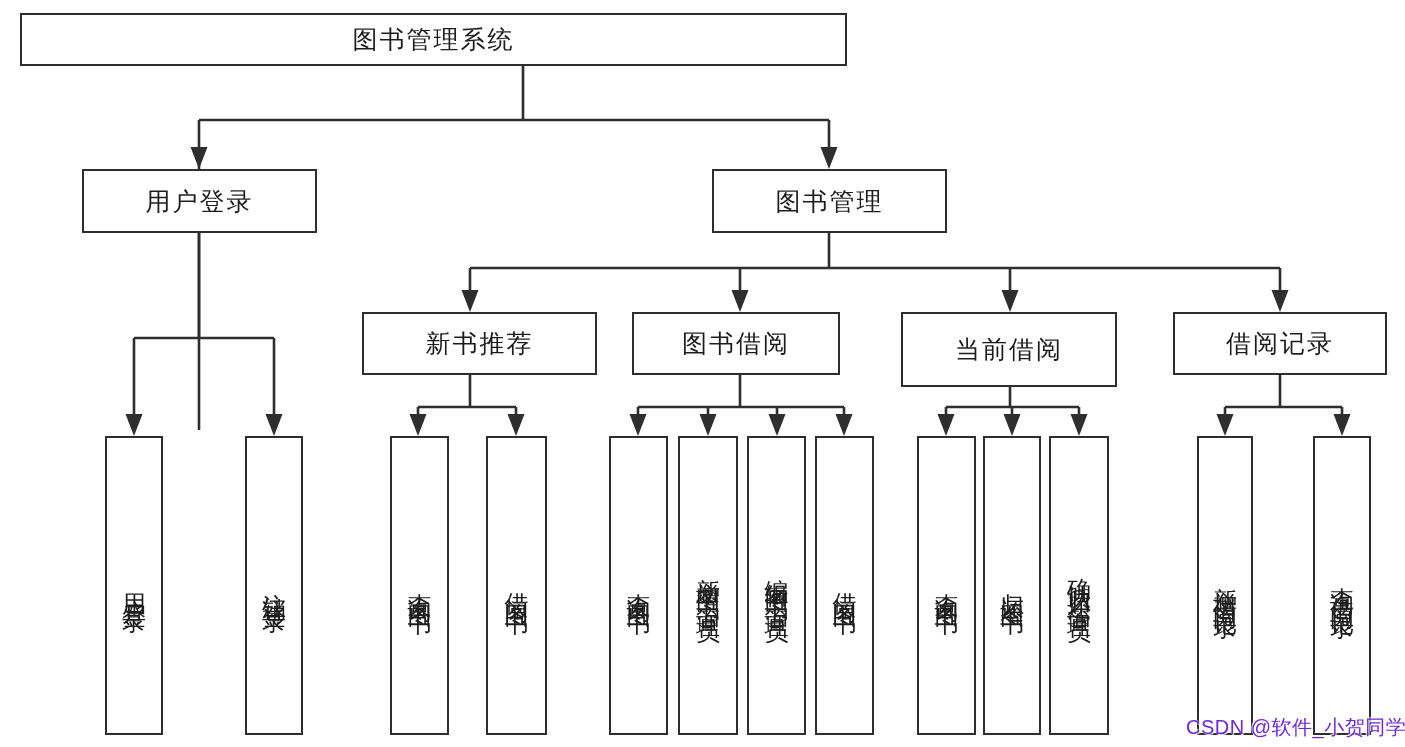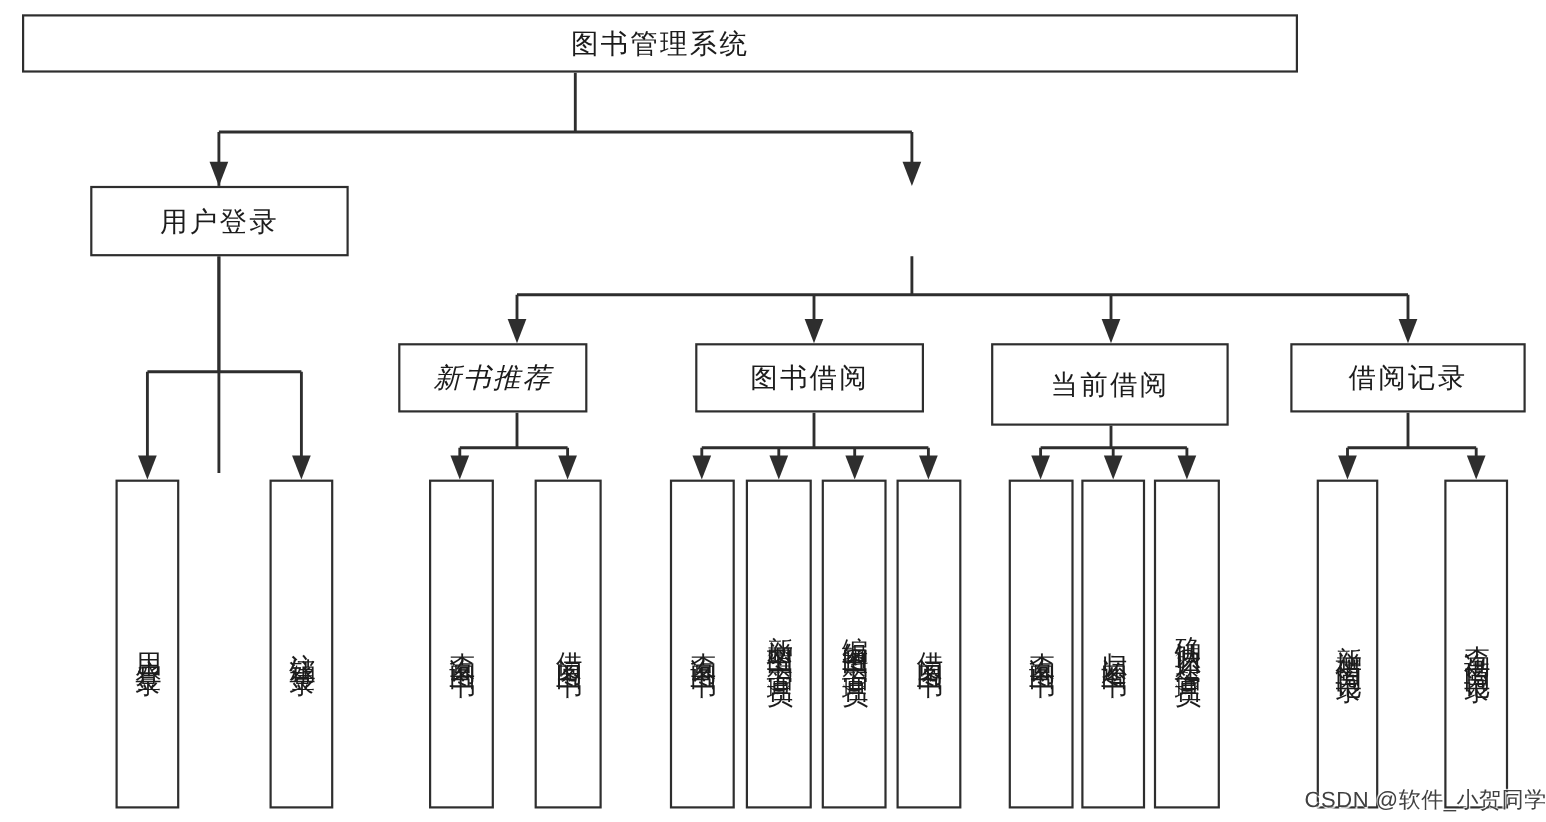--- a/index.html
+++ b/index.html
@@ -45,21 +45,21 @@
     letter-spacing: 6px;
     line-height: 1;
     color: #1c1c1c;
   }
   .watermark {
     position: absolute;
     left: 1186px;
     top: 714px;
     font-size: 20px;
     letter-spacing: 0.5px;
-    color: #404040;
+    color: #6d28d9;
     text-shadow: 1px 1px 1px rgba(255,255,255,0.95), -1px -1px 1px rgba(255,255,255,0.95);
     white-space: nowrap;
     z-index: 5;
   }
   .cline {
     stroke: #2e2e2e;
     stroke-width: 2.6;
     fill: none;
   }
   .ahead {
@@ -115,29 +115,32 @@
       <polygon class="ahead" points="1070.5,414 1087.5,414 1079,436"></polygon>
     </g>
 
     <g>
       <path class="cline" d="M1280 375 V407 M1225 407 H1342 M1225 407 V429 M1342 407 V429"></path>
       <polygon class="ahead" points="1216.5,414 1233.5,414 1225,436"></polygon>
       <polygon class="ahead" points="1333.5,414 1350.5,414 1342,436"></polygon>
     </g>
   </svg>
 
-  <div class="node" style="left:20px; top:13px; width:1160px; height:53px;">
+  <div class="node" style="left:20px; top:13px; width:827px; height:53px;">
     <span class="hlabel">图书管理系统</span>
   </div>
 
   <div class="node" style="left:82px; top:169px; width:235px; height:64px;">
     <span class="hlabel">用户登录</span>
   </div>
+  <div class="node" style="left:712px; top:169px; width:235px; height:64px;">
+    <span class="hlabel">图书管理</span>
+  </div>
 
-  <div class="node" style="left:362px; top:312px; width:172px; height:63px;font-style:italic;">
+  <div class="node" style="left:362px; top:312px; width:235px; height:63px;">
     <span class="hlabel">新书推荐</span>
   </div>
   <div class="node" style="left:632px; top:312px; width:208px; height:63px;">
     <span class="hlabel">图书借阅</span>
   </div>
   <div class="node" style="left:901px; top:312px; width:216px; height:75px;">
     <span class="hlabel">当前借阅</span>
   </div>
   <div class="node" style="left:1173px; top:312px; width:214px; height:63px;">
     <span class="hlabel">借阅记录</span>

